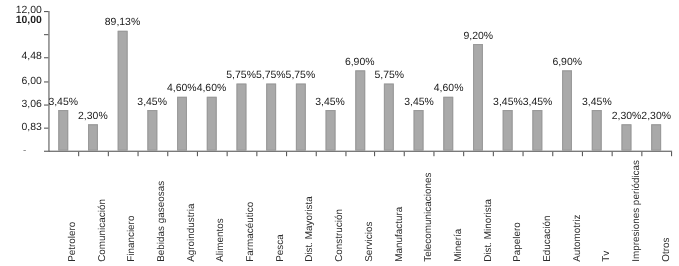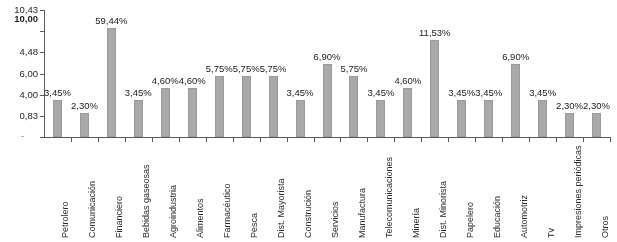--- a/index.html
+++ b/index.html
@@ -110,25 +110,25 @@
   }
 </style>
 </head>
 <body>
 
 <div id="chart-root">
 
   <div class="y-labels">
       <span style="font-size: 9px; color: rgb(119, 119, 119); right: 14px; top: 132px;">-</span>
       <span style="top: 110.833px;">0,83</span>
-      <span style="top: 89.6667px;">4,00</span>
+      <span style="top: 89.6667px;">3,06</span>
       <span style="top: 68.5px;">6,00</span>
       <span style="top: 47.3333px;">4,48</span>
       <span style="top: 14px; font-weight: bold;">10,00</span>
-      <span style="top: 5px;">10,43</span>
+      <span style="top: 5px;">12,00</span>
     </div>
 
   <div class="y-axis-line"></div>
   <div class="x-axis-line"></div>
 
   <div class="plot-area"></div>
 
 <div class="y-tick" style="top: 137px;"></div>
     <div class="y-tick" style="top: 115.833px;"></div>
     <div class="y-tick" style="top: 94.6667px;"></div>
@@ -138,21 +138,21 @@
     <div class="y-tick" style="top: 10px;"></div>
     <div class="bar" title="Petrolero 3,45%" style="left: 52.9762px; top: 100.487px; width: 9px; height: 36.5125px;"></div>
     <div class="value-label" style="left: 40.4762px; width: 34px; top: 88.4875px;">3,45%</div>
     <div class="x-tick" style="left: 70.9524px;"></div>
     <div class="cat-label" style="left: 61.4762px; top: 238px;">Petrolero</div>
     <div class="bar" title="Comunicación 2,30%" style="left: 79.9286px; top: 112.658px; width: 9px; height: 24.3417px;"></div>
     <div class="value-label" style="left: 67.4286px; width: 34px; top: 100.658px;">2,30%</div>
     <div class="x-tick" style="left: 97.9048px;"></div>
     <div class="cat-label" style="left: 88.4286px; top: 238px;">Comunicación</div>
     <div class="bar" title="Financiero 10,34%" style="left: 106.881px; top: 27.5683px; width: 9px; height: 109.432px;"></div>
-    <div class="value-label" style="left: 94.381px; width: 34px; top: 15.5683px;">59,44%</div>
+    <div class="value-label" style="left: 94.381px; width: 34px; top: 15.5683px;">89,13%</div>
     <div class="x-tick" style="left: 124.857px;"></div>
     <div class="cat-label" style="left: 115.381px; top: 238px;">Financiero</div>
     <div class="bar" title="Bebidas gaseosas 3,45%" style="left: 133.833px; top: 100.487px; width: 9px; height: 36.5125px;"></div>
     <div class="value-label" style="left: 121.333px; width: 34px; top: 88.4875px;">3,45%</div>
     <div class="x-tick" style="left: 151.81px;"></div>
     <div class="cat-label" style="left: 142.333px; top: 238px;">Bebidas gaseosas</div>
     <div class="bar" title="Agroindustria 4,60%" style="left: 160.786px; top: 88.3167px; width: 9px; height: 48.6833px;"></div>
     <div class="value-label" style="left: 148.286px; width: 34px; top: 76.3167px;">4,60%</div>
     <div class="x-tick" style="left: 178.762px;"></div>
     <div class="cat-label" style="left: 169.286px; top: 238px;">Agroindustria</div>
@@ -186,21 +186,21 @@
     <div class="cat-label" style="left: 357.952px; top: 238px;">Manufactura</div>
     <div class="bar" title="Telecomunicaciones 3,45%" style="left: 376.405px; top: 100.487px; width: 9px; height: 36.5125px;"></div>
     <div class="value-label" style="left: 363.905px; width: 34px; top: 88.4875px;">3,45%</div>
     <div class="x-tick" style="left: 394.381px;"></div>
     <div class="cat-label" style="left: 384.905px; top: 238px;">Telecomunicaciones</div>
     <div class="bar" title="Minería 4,60%" style="left: 403.357px; top: 88.3167px; width: 9px; height: 48.6833px;"></div>
     <div class="value-label" style="left: 390.857px; width: 34px; top: 76.3167px;">4,60%</div>
     <div class="x-tick" style="left: 421.333px;"></div>
     <div class="cat-label" style="left: 411.857px; top: 238px;">Minería</div>
     <div class="bar" title="Dist. Minorista 9,20%" style="left: 430.31px; top: 39.6333px; width: 9px; height: 97.3667px;"></div>
-    <div class="value-label" style="left: 417.81px; width: 34px; top: 27.6333px;">11,53%</div>
+    <div class="value-label" style="left: 417.81px; width: 34px; top: 27.6333px;">9,20%</div>
     <div class="x-tick" style="left: 448.286px;"></div>
     <div class="cat-label" style="left: 438.81px; top: 238px;">Dist. Minorista</div>
     <div class="bar" title="Papelero 3,45%" style="left: 457.262px; top: 100.487px; width: 9px; height: 36.5125px;"></div>
     <div class="value-label" style="left: 444.762px; width: 34px; top: 88.4875px;">3,45%</div>
     <div class="x-tick" style="left: 475.238px;"></div>
     <div class="cat-label" style="left: 465.762px; top: 238px;">Papelero</div>
     <div class="bar" title="Educación 3,45%" style="left: 484.214px; top: 100.487px; width: 9px; height: 36.5125px;"></div>
     <div class="value-label" style="left: 471.714px; width: 34px; top: 88.4875px;">3,45%</div>
     <div class="x-tick" style="left: 502.19px;"></div>
     <div class="cat-label" style="left: 492.714px; top: 238px;">Educación</div>

